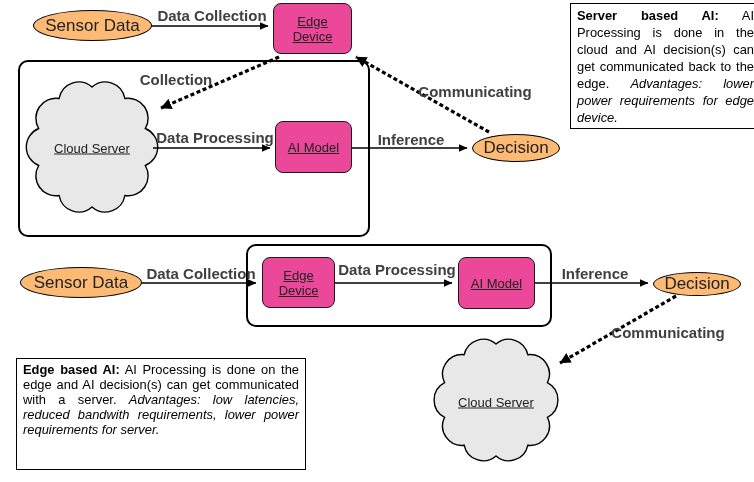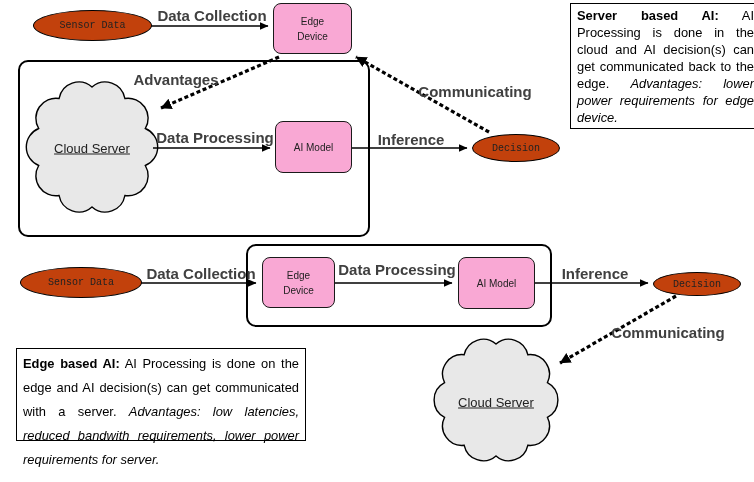--- a/index.html
+++ b/index.html
@@ -7,52 +7,52 @@
     position:relative;width:754px;height:482px;background:#fff;overflow:hidden;
     font-family:"Liberation Sans",sans-serif;
   }
   .container{
     position:absolute;border:2px solid #000;border-radius:10px;background:transparent;
   }
   #c1{left:18px;top:60px;width:348px;height:173px;}
   #c2{left:246px;top:244px;width:302px;height:79px;}
   svg.wires{position:absolute;left:0;top:0;pointer-events:none;}
   .nodebox{
-    position:absolute;background:#f9a8d4;border:1.4px solid #1a1a1a;border-radius:8px;
+    position:absolute;background:#ec4899;border:1.4px solid #1a1a1a;border-radius:8px;
     display:flex;align-items:center;justify-content:center;text-align:center;
-    font-size:10px;color:#222;line-height:15px;box-sizing:border-box;
+    font-size:13px;color:#222;line-height:15px;box-sizing:border-box;text-decoration:underline;
   }
   .nodebox .wrap{width:52px;}
   #edge1{left:273px;top:3px;width:79px;height:51px;}
   #ai1{left:275px;top:121px;width:77px;height:52px;}
   #edge2{left:262px;top:257px;width:73px;height:51px;}
   #ai2{left:458px;top:257px;width:77px;height:52px;}
   .ellipse{
-    position:absolute;background:#c2410c;border:1.4px solid #000;border-radius:50%;
+    position:absolute;background:#fdba74;border:1.4px solid #000;border-radius:50%;
     display:flex;align-items:center;justify-content:center;
-    font-size:10px;color:#222;white-space:nowrap;box-sizing:border-box;font-family:Liberation Mono, monospace;
+    font-size:17px;color:#222;white-space:nowrap;box-sizing:border-box;
   }
   #sensor1{left:33px;top:10px;width:119px;height:31px;}
   #decision1{left:472px;top:134px;width:88px;height:28px;}
   #sensor2{left:20px;top:267px;width:122px;height:31px;}
   #decision2{left:653px;top:272px;width:88px;height:24px;}
   .elabel{
     position:absolute;transform:translate(-50%,-50%);
     font-weight:bold;font-size:15px;color:#404040;white-space:nowrap;
   }
   .nlabel{
     position:absolute;transform:translate(-50%,-50%);
     font-size:13px;color:#222;white-space:nowrap;text-decoration:underline;
   }
   .notebox{
     position:absolute;border:1.6px solid #000;background:#fff;box-sizing:border-box;
     font-size:12.9px;line-height:17px;color:#000;text-align:justify;padding:3px 6px;
   }
   #note-server{left:570px;top:3px;width:191px;height:126px;}
-  #note-edge{left:16px;top:348px;width:290px;height:93px;line-height:24px;}
+  #note-edge{left:16px;top:358px;width:290px;height:112px;line-height:15px;}
   .nb{font-weight:bold;}
   .ni{font-style:italic;}
 </style>
 </head>
 <body>
 
 <div class="stage">
 
   <div class="container" id="c1"></div>
   <div class="container" id="c2"></div>
@@ -104,21 +104,21 @@
   </div>
   <div class="nodebox" id="ai2">
     <span>AI Model</span>
   </div>
   <div class="ellipse" id="decision2">
     <span>Decision</span>
   </div>
   <div class="nlabel" style="left:496px;top:402px;">Cloud Server</div>
 
   <div class="elabel" style="left:212px;top:15px;">Data Collection</div>
-  <div class="elabel" style="left:176px;top:79px;">Advantages</div>
+  <div class="elabel" style="left:176px;top:79px;">Collection</div>
   <div class="elabel" style="left:215px;top:137px;">Data Processing</div>
   <div class="elabel" style="left:411px;top:139px;">Inference</div>
   <div class="elabel" style="left:475px;top:91px;">Communicating</div>
 
   <div class="elabel" style="left:201px;top:273px;">Data Collection</div>
   <div class="elabel" style="left:397px;top:269px;">Data Processing</div>
   <div class="elabel" style="left:595px;top:273px;">Inference</div>
   <div class="elabel" style="left:668px;top:332px;">Communicating</div>
 
   <div class="notebox" id="note-server">

